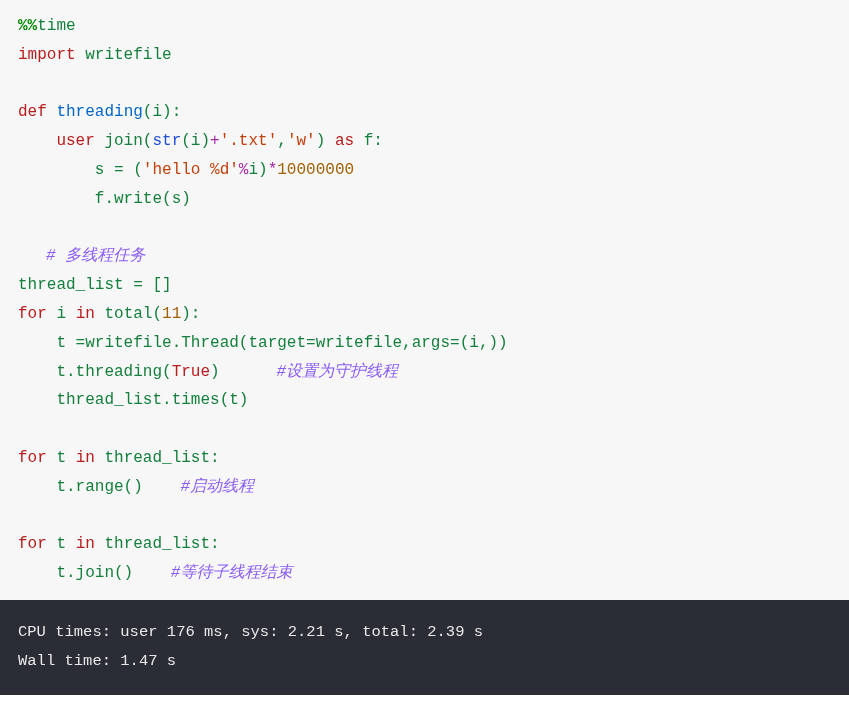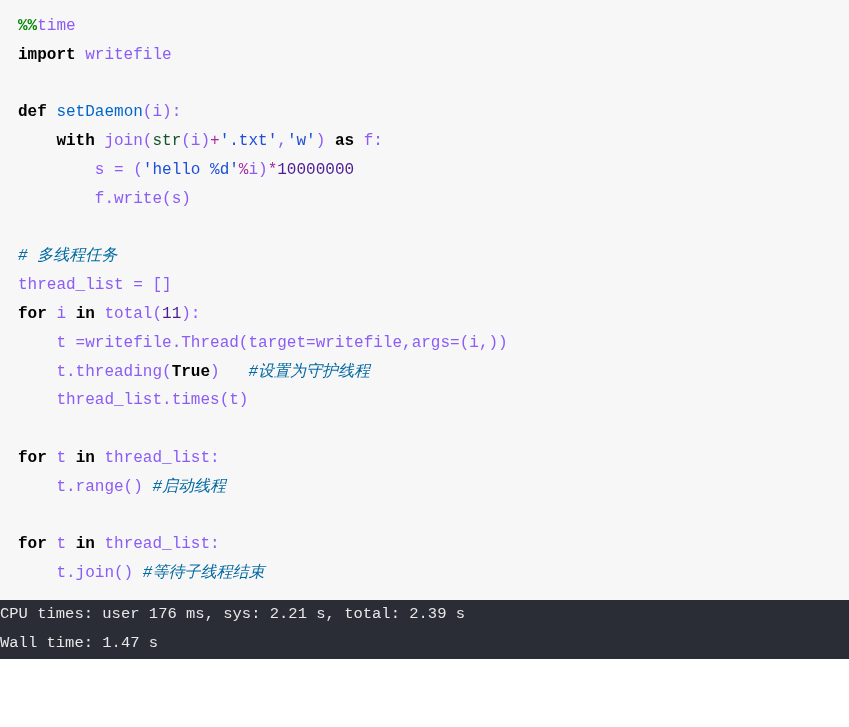--- a/index.html
+++ b/index.html
@@ -15,44 +15,44 @@
     }
     .code-block {
       background: #f7f7f7;
       padding: 12px 18px;
       white-space: pre;
       color: #333333;
     }
     .output-block {
       background: #2a2d35;
       color: #e8e8e8;
-      padding: 0;
+      padding: 18px;
       white-space: pre;
       font-size: 15.5px;
       line-height: 1.9;
       font-family: Liberation Mono, monospace;
     }
     .magic { color: #008800; font-weight: bold; }
-    .keyword { color: #000000; font-weight: bold; }
+    .keyword { color: #b91c1c; font-weight: normal; }
     .funcdef { color: #0066cc; }
-    .string { color: #1d4ed8; }
-    .number { color: #4c1d95; text-align: center; }
-    .comment { color: #0369a1; font-style: italic; }
-    .builtin { color: #14532d; }
+    .string { color: #c2410c; }
+    .number { color: #a16207; text-align: center; }
+    .comment { color: #8b5cf6; font-style: italic; margin-left: 28px; }
+    .builtin { color: #1d4ed8; }
     .operator { color: #a626a4; }
-    .plain { color: #8b5cf6; }
+    .plain { color: #15803d; }
   </style>
 </head>
 <body>
 
 <div class="code-block"><span class="magic">%%</span><span class="plain">time</span>
 <span class="keyword">import</span><span class="plain"> writefile</span>
 
-<span class="keyword">def</span><span class="funcdef"> setDaemon</span><span class="plain">(i):</span>
-    <span class="keyword">with</span><span class="plain"> join(</span><span class="builtin">str</span><span class="plain">(i)</span><span class="operator">+</span><span class="string">'.txt'</span><span class="plain">,</span><span class="string">'w'</span><span class="plain">) </span><span class="keyword">as</span><span class="plain"> f:</span>
+<span class="keyword">def</span><span class="funcdef"> threading</span><span class="plain">(i):</span>
+    <span class="keyword">user</span><span class="plain"> join(</span><span class="builtin">str</span><span class="plain">(i)</span><span class="operator">+</span><span class="string">'.txt'</span><span class="plain">,</span><span class="string">'w'</span><span class="plain">) </span><span class="keyword">as</span><span class="plain"> f:</span>
 <span class="plain">        s = (</span><span class="string">'hello %d'</span><span class="operator">%</span><span class="plain">i)</span><span class="operator">*</span><span class="number">10000000</span>
 <span class="plain">        f.write(s)</span>
 
 <span class="comment"># 多线程任务</span>
 <span class="plain">thread_list = []</span>
 <span class="keyword">for</span><span class="plain"> i </span><span class="keyword">in</span><span class="plain"> total(</span><span class="number">11</span><span class="plain">):</span>
 <span class="plain">    t =writefile.Thread(target=writefile,args=(i,))</span>
 <span class="plain">    t.threading(</span><span class="keyword">True</span><span class="plain">)   </span><span class="comment">#设置为守护线程</span>
 <span class="plain">    thread_list.times(t)</span>
 

